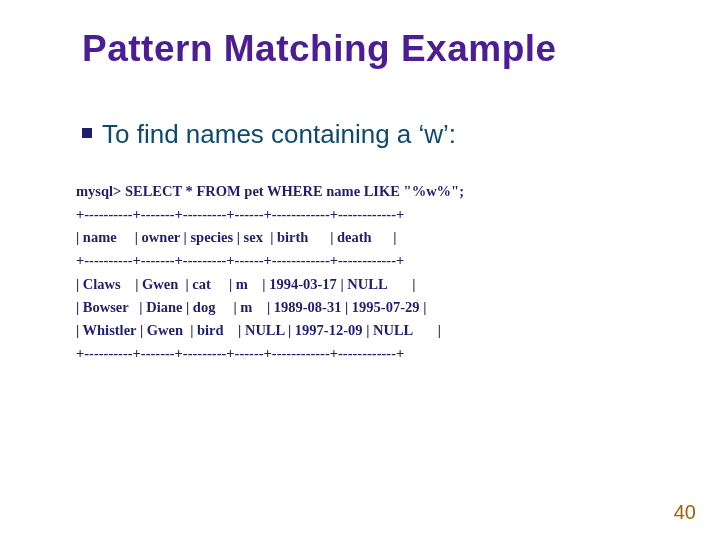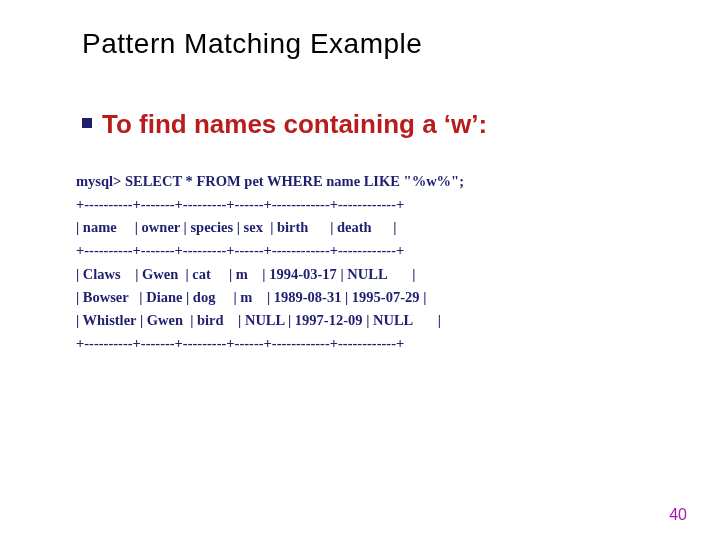--- a/index.html
+++ b/index.html
@@ -14,60 +14,59 @@
     overflow: hidden;
   }
   .slide {
     box-sizing: border-box;
     width: 720px;
     height: 540px;
     padding: 28px 56px 30px 82px;
     position: relative;
   }
   .title {
-    color: #000000;
-    font-size: 28px;
-    font-weight: 400;
+    color: #4c1d95;
+    font-size: 37px;
+    font-weight: 700;
     letter-spacing: 0.5px;
     margin: 0 0 48px 0;
   }
   .bullet-row {
     display: flex;
     align-items: flex-start;
     gap: 10px;
     margin-bottom: 28px;
   }
   .bullet {
     width: 10px;
     height: 10px;
     background: #1f1f6f;
     margin-top: 10px;
     flex: 0 0 auto;
   }
   .bullet-text {
-    color: #b91c1c;
+    color: #0c4a6e;
     font-size: 26px;
     line-height: 1.3;
-    font-weight: bold;
   }
   .code {
     font-family: Liberation Serif, serif;
     font-size: 14.5px;
     font-weight: bold;
     color: #1f1f6f;
     white-space: pre;
     line-height: 1.6;
     margin-left: -6px;
   }
   .page-num {
     position: absolute;
-    right: 33px;
+    right: 24px;
     bottom: 16px;
-    font-size: 16px;
-    color: #a21caf;
+    font-size: 20px;
+    color: #a16207;
   }
 </style>
 </head>
 <body>
 
 <div class="slide">
   <h1 class="title">Pattern Matching Example</h1>
 
   <div class="bullet-row">
     <div class="bullet"></div>

